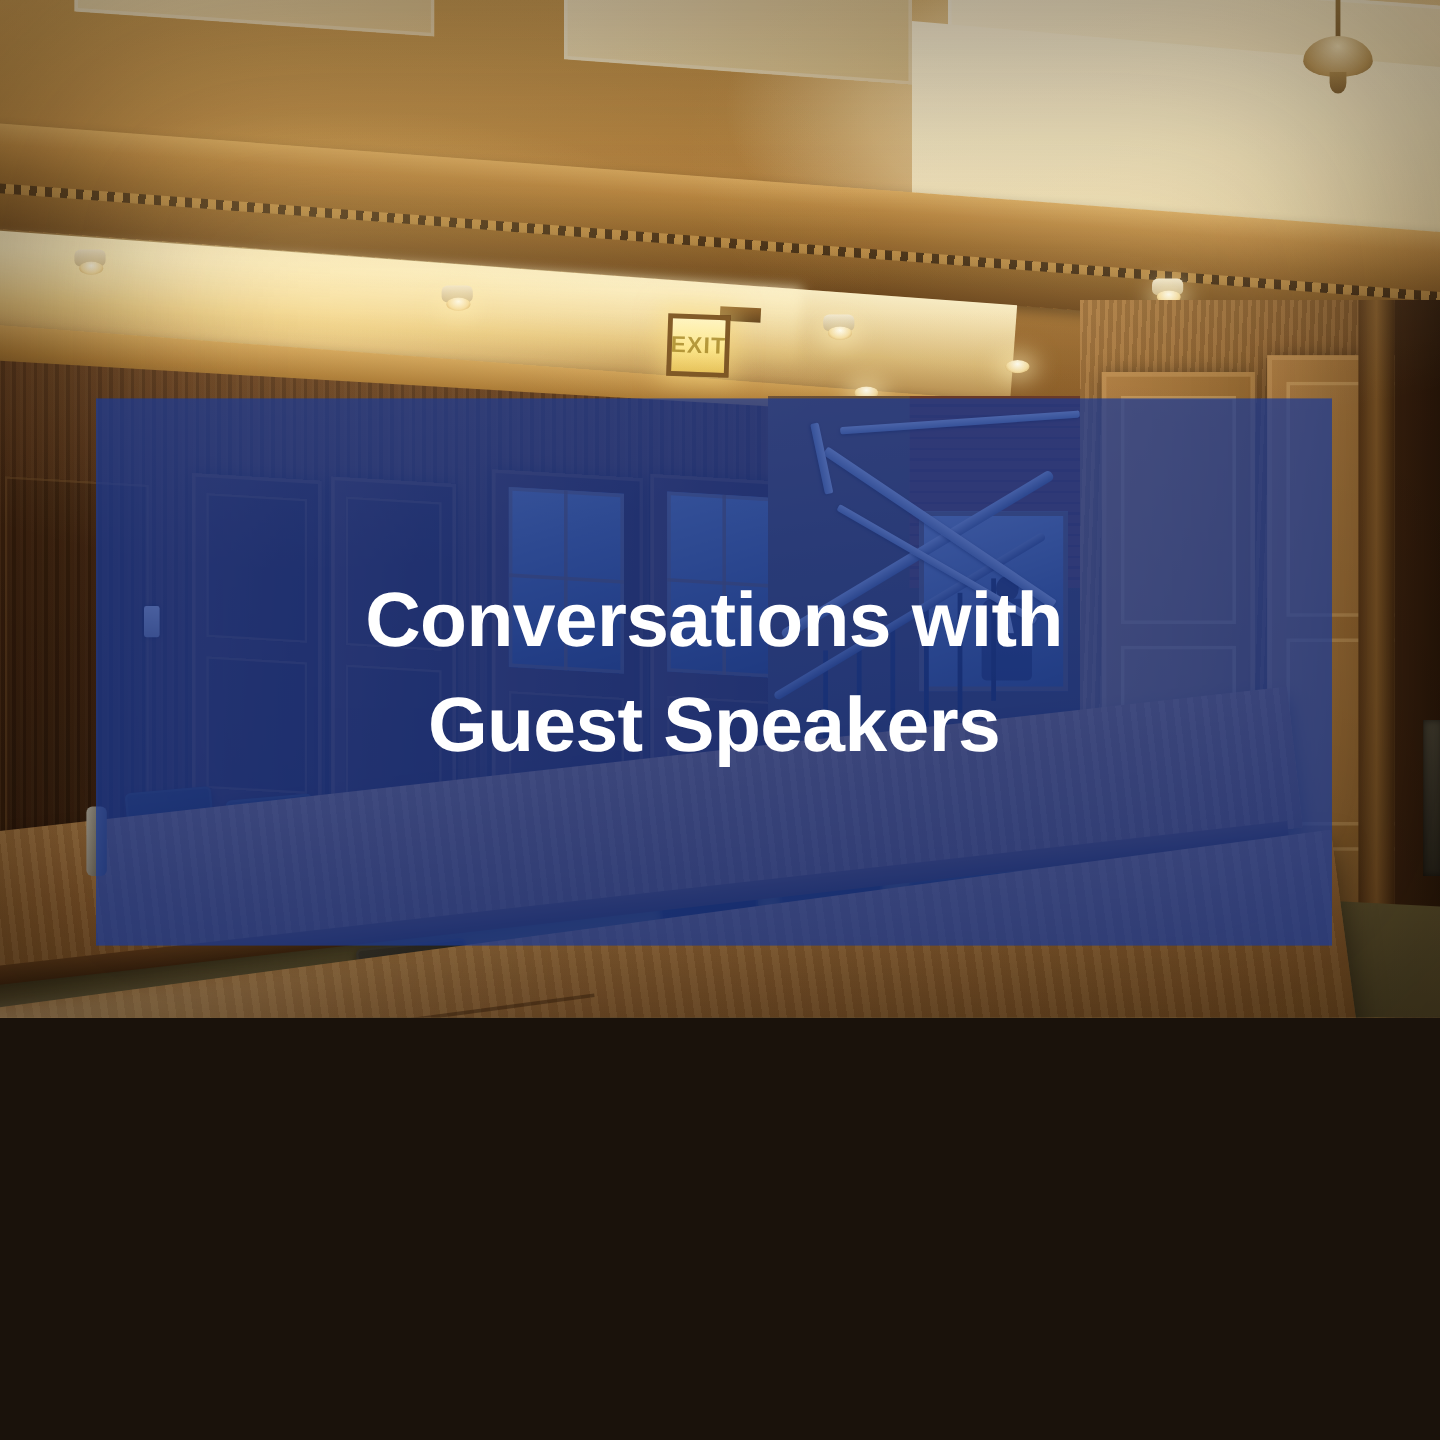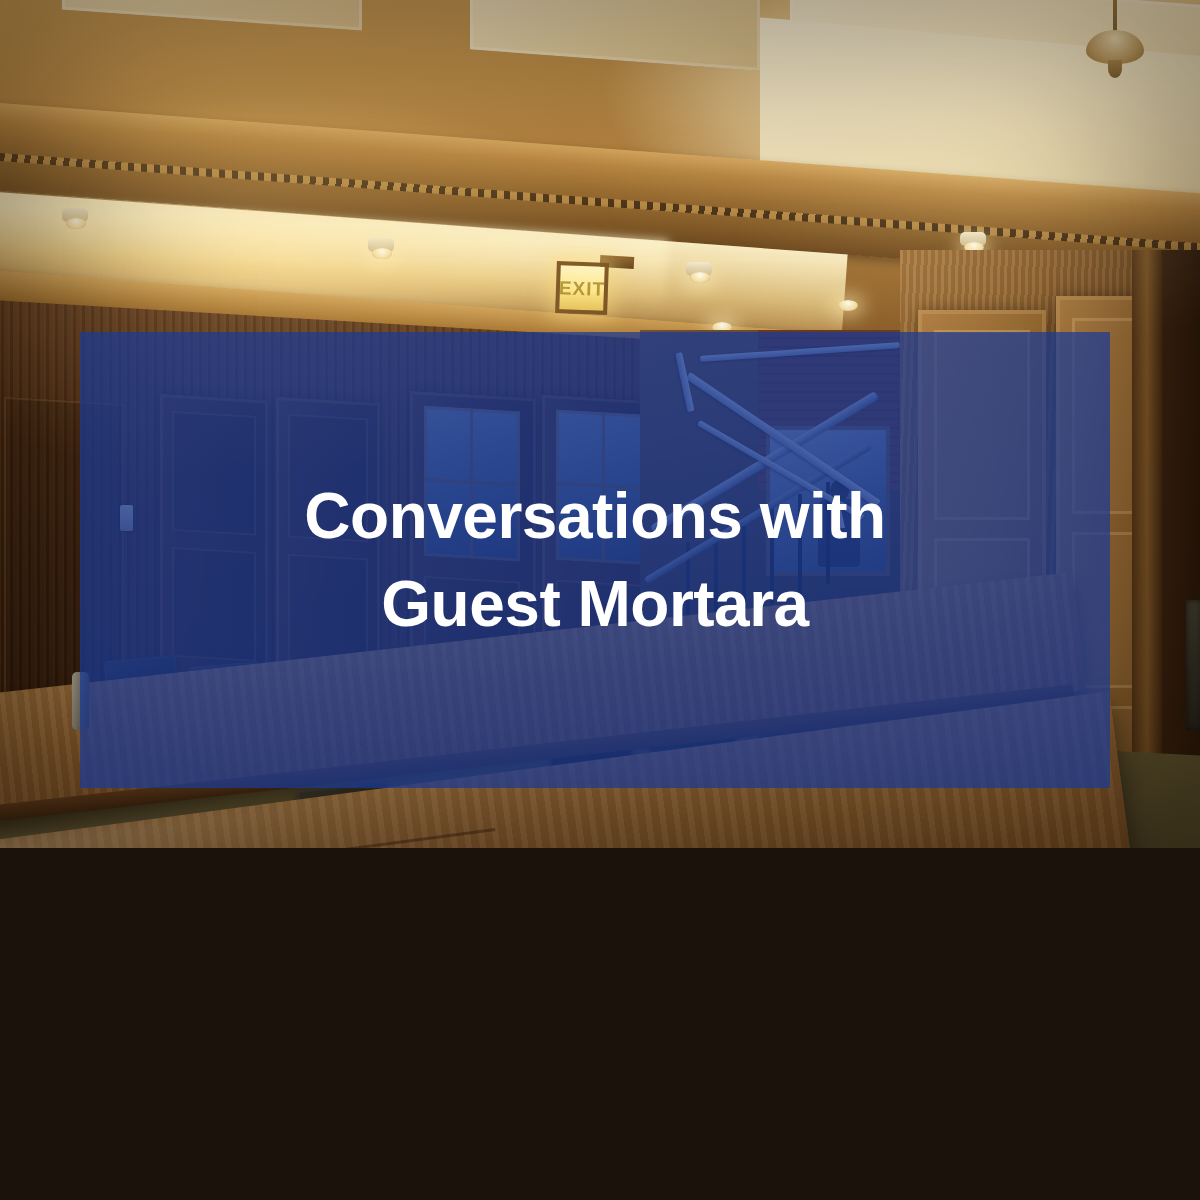--- a/index.html
+++ b/index.html
@@ -567,17 +567,17 @@
     <div class="chair-leg" style="left:44px;  top:1098px; height:110px; transform:rotate(4deg);"></div>
     <div class="chair-leg" style="left:176px; top:1140px; height:70px;  transform:rotate(4deg);"></div>
 
     <div class="grade"></div>
     <div class="vignette"></div>
   </div>
 
   <div id="overlay" style="background: rgba(26, 58, 150, 0.72); left: 80px; top: 332px; width: 1030px; height: 456px;">
     <div id="title-block">
       <div class="title-line l1" style="color: rgb(255, 255, 255);">Conversations with</div>
-      <div class="title-line l3" style="color: rgb(255, 255, 255);">Guest Mortara</div>
+      <div class="title-line l3" style="color: rgb(255, 255, 255);">Guest Speakers</div>
     </div>
   </div>
 
 </div>
 
 </body></html>

